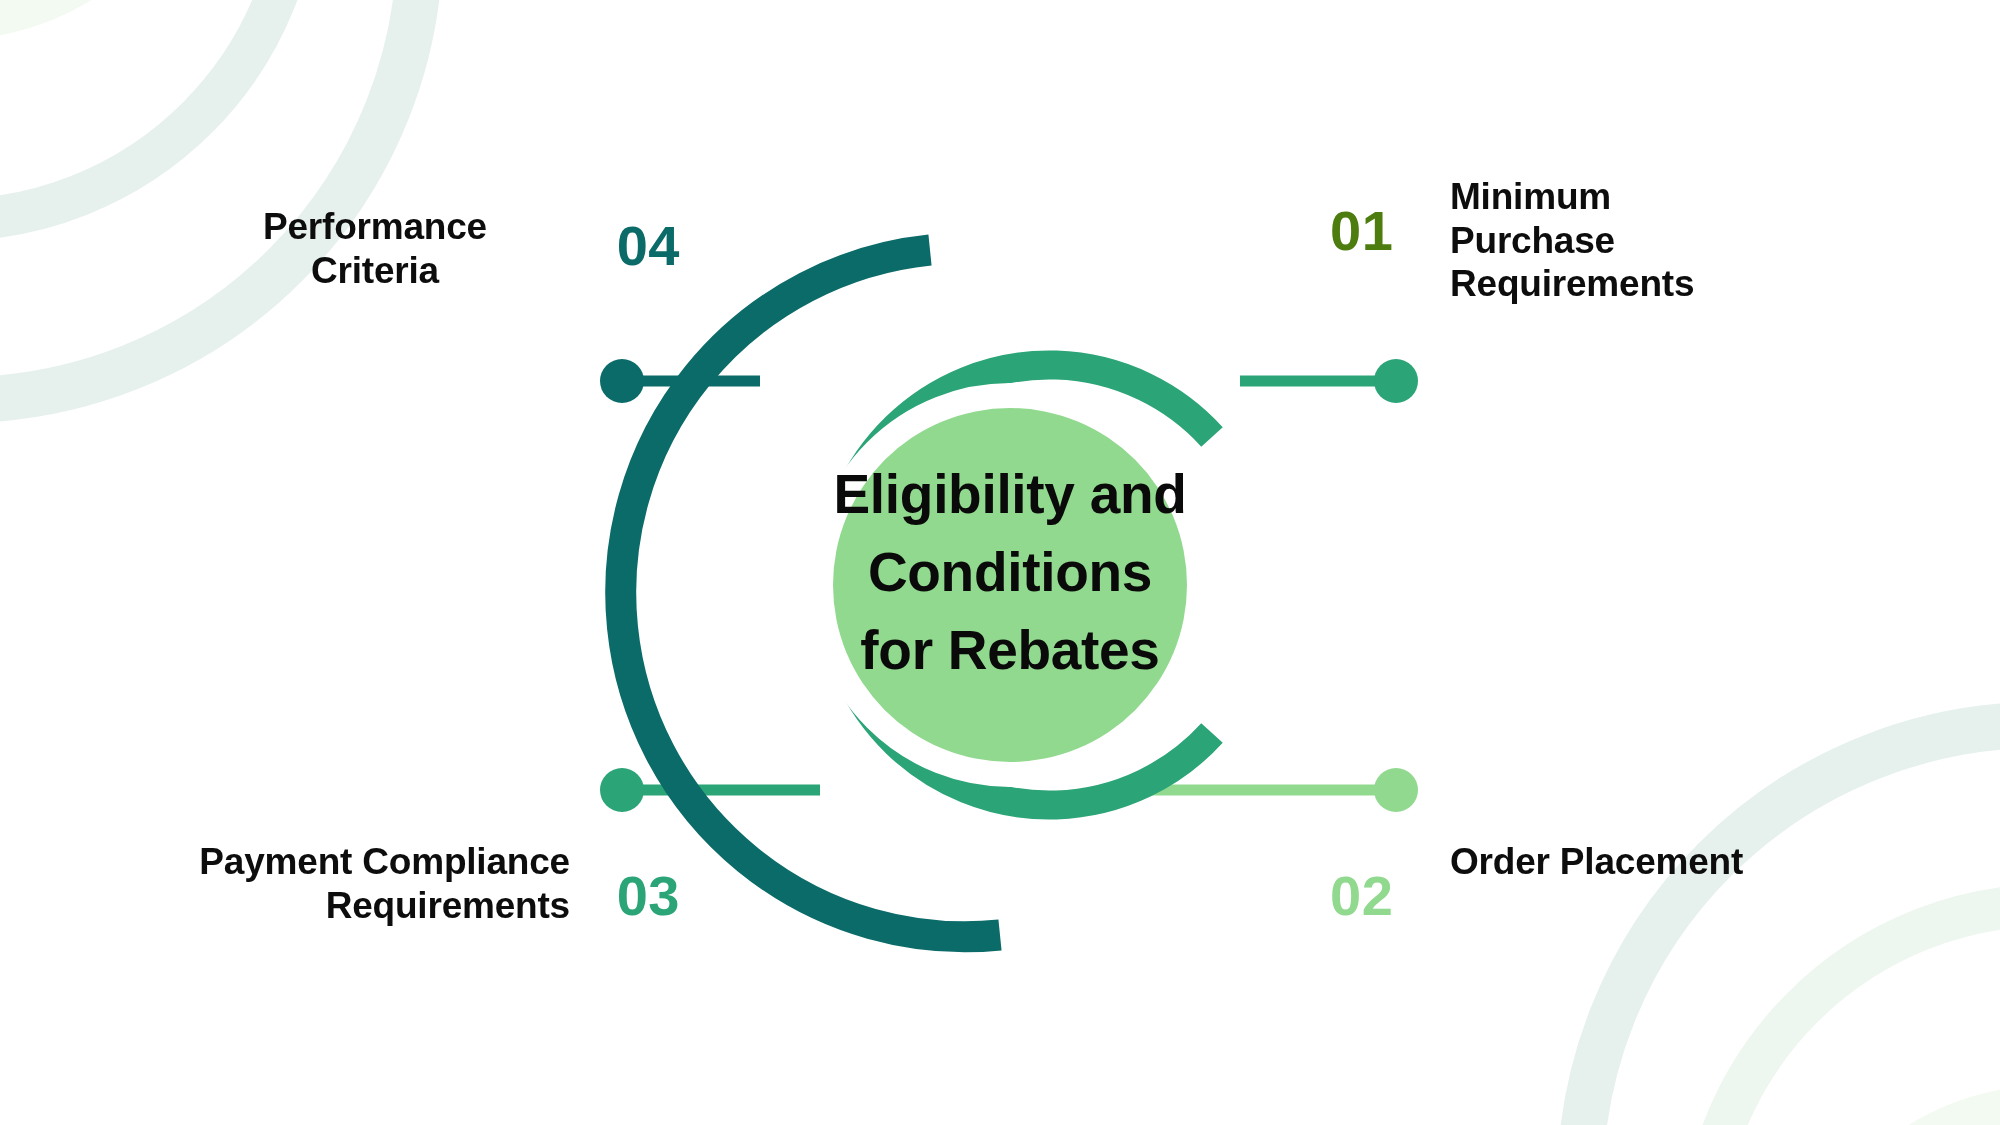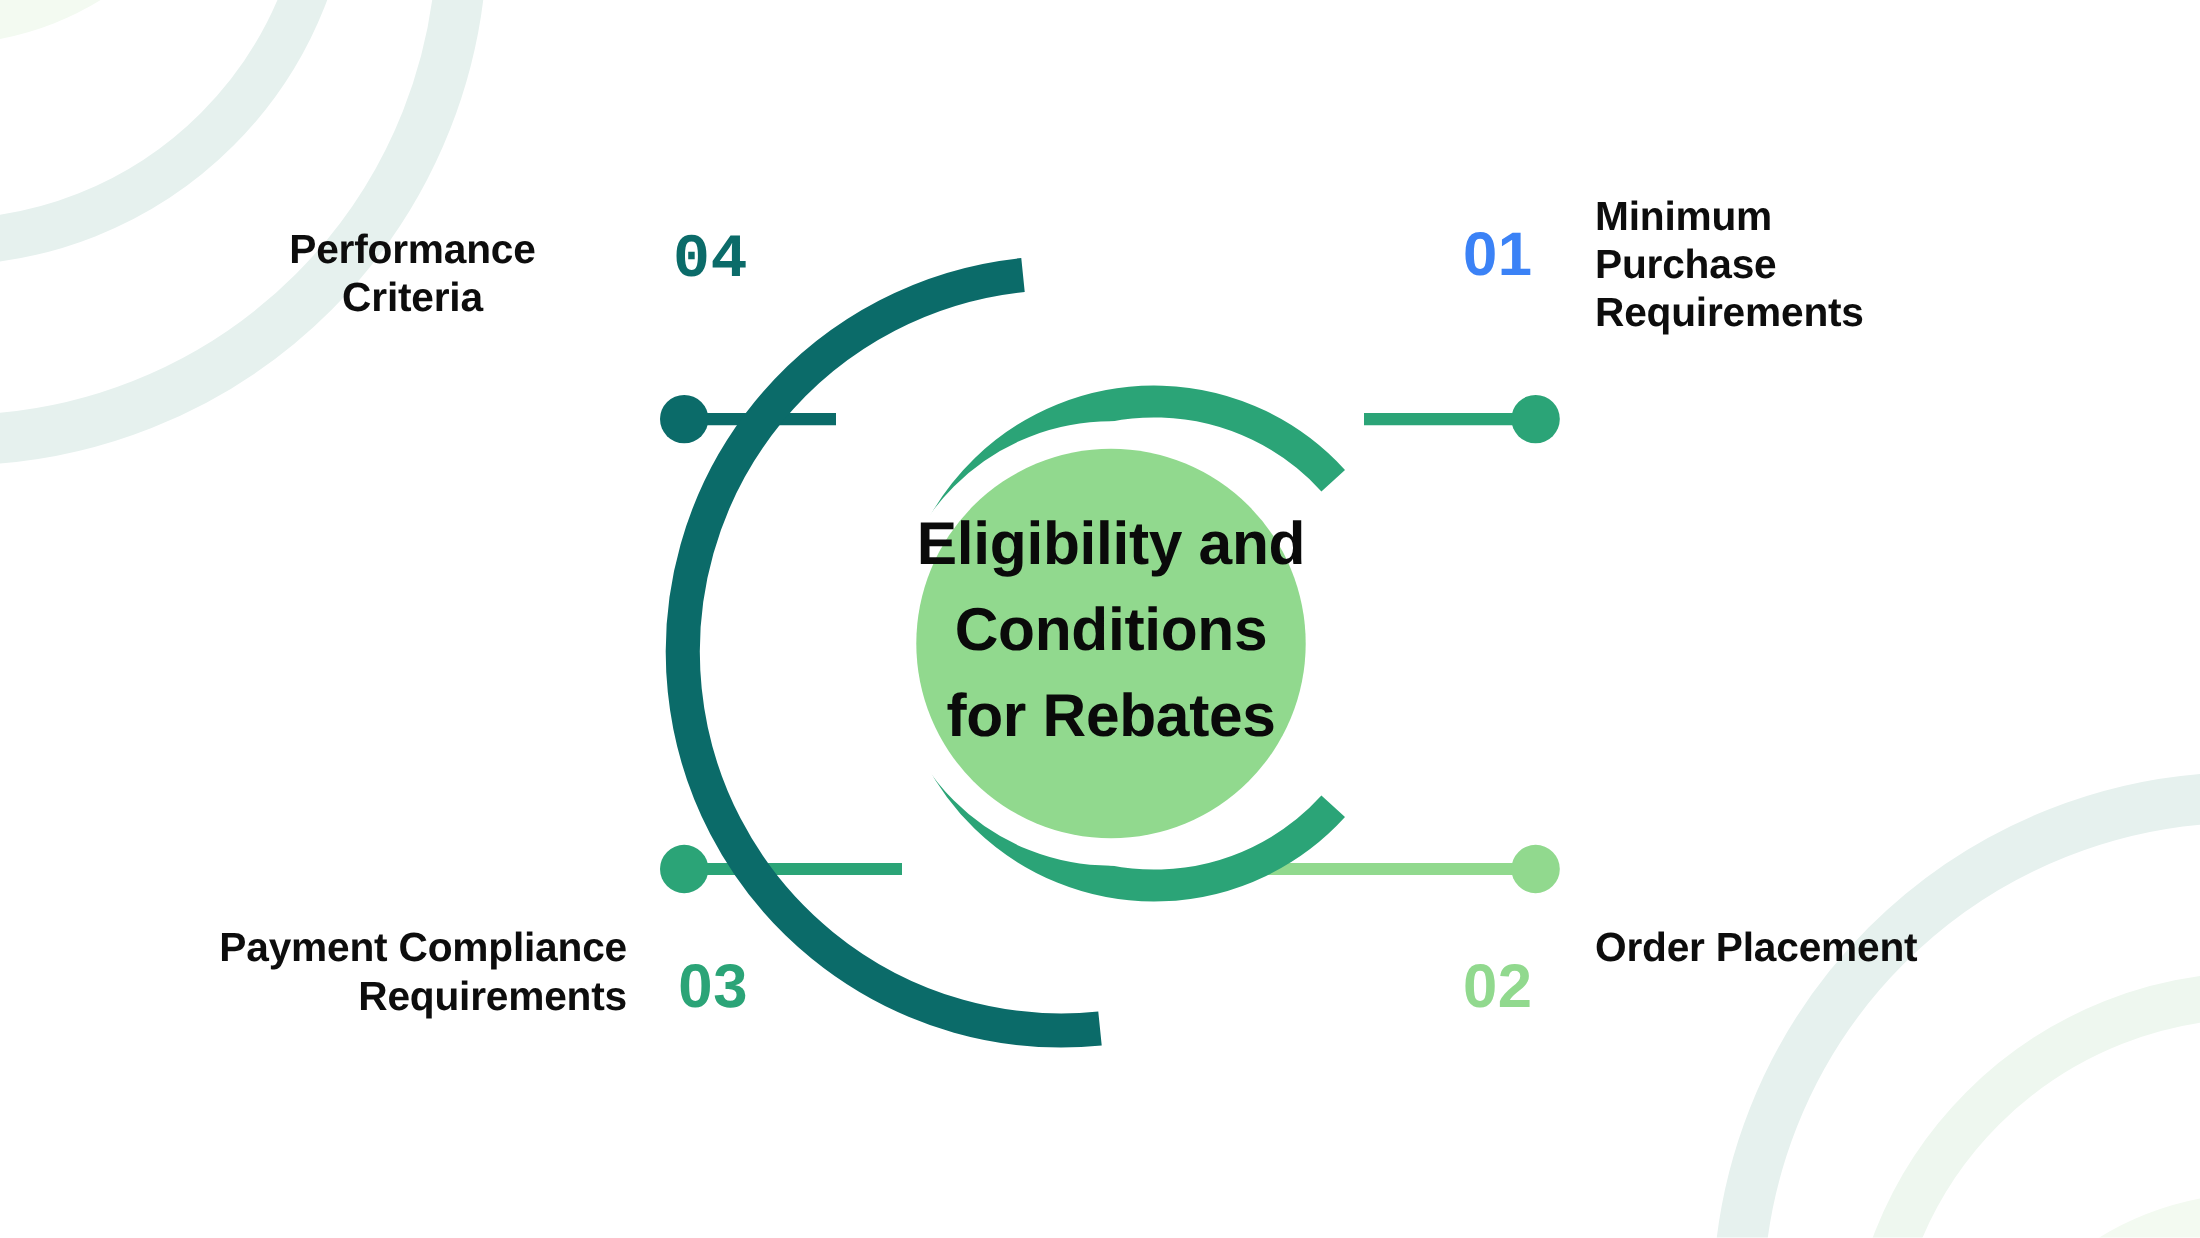--- a/index.html
+++ b/index.html
@@ -23,36 +23,36 @@
   }
   .num{
     font-weight:bold;
     font-size:56px;
     line-height:1;
     letter-spacing:0.5px;
   }
 
   
   #node-01{left:1450px;top:175px;width:430px;}
-  #node-01 .num{position:absolute;left:-120px;top:28px;color:#3b82f6;}
+  #node-01 .num{position:absolute;left:-120px;top:28px;color:#4d7c0f;}
   #node-01 .label-text{text-align:left;}
 
   
   #node-02{left:1450px;top:840px;width:430px;}
   #node-02 .num{position:absolute;left:-120px;top:28px;color:#91d98e;}
   #node-02 .label-text{text-align:left;}
 
   
   #node-03{left:100px;top:840px;width:470px;}
   #node-03 .num{position:absolute;right:-110px;top:28px;color:#2ba477;}
   #node-03 .label-text{text-align:right;}
 
   
   #node-04{left:180px;top:205px;width:390px;}
-  #node-04 .num{position:absolute;right:-110px;top:3px;color:#0b6b69;font-family:Liberation Mono, monospace;}
+  #node-04 .num{position:absolute;right:-110px;top:13px;color:#0b6b69;}
   #node-04 .label-text{text-align:center;}
 
   
   #center-title{
     position:absolute;
     left:790px;top:455px;
     width:440px;
     text-align:center;
     font-weight:bold;
     font-size:55px;

